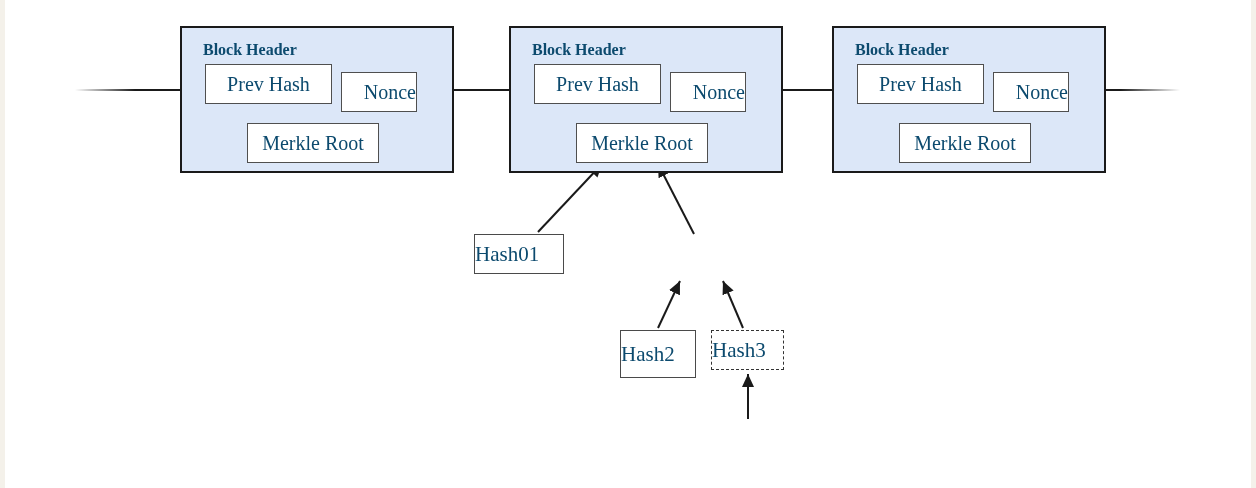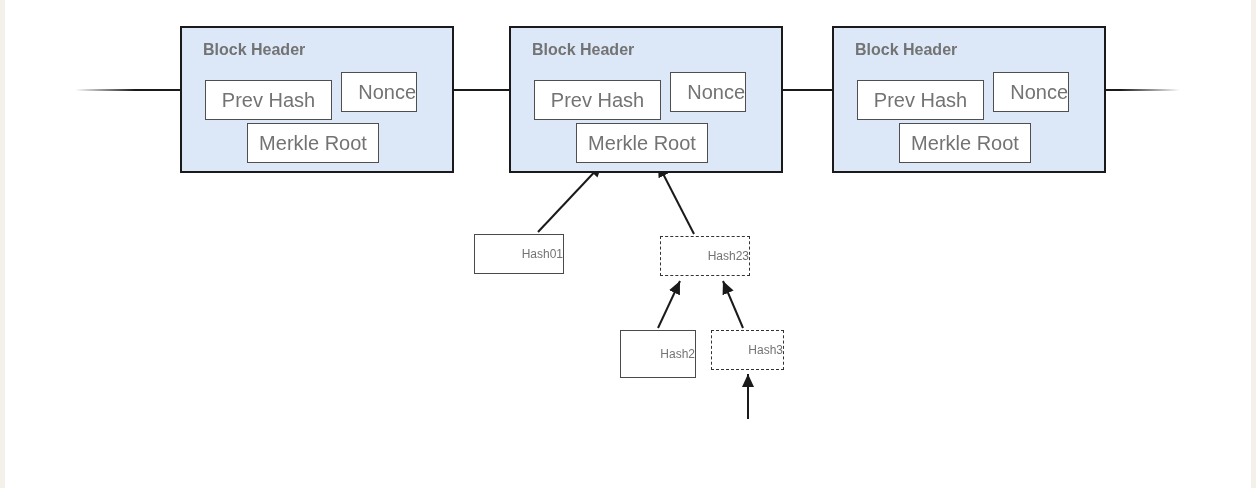--- a/index.html
+++ b/index.html
@@ -3,22 +3,22 @@
 <meta charset="utf-8">
 <style>
   * { margin: 0; padding: 0; box-sizing: border-box; }
   html, body { background: #ffffff; }
   .stage {
     position: relative;
     width: 1256px;
     height: 488px;
     background: #ffffff;
     overflow: hidden;
-    font-family: Liberation Sans, sans-serif;
-    color: #737373;
+    font-family: Liberation Serif, serif;
+    color: #0c4a6e;
   }
   .page-edge {
     position: absolute;
     top: 0; bottom: 0;
     width: 5px;
     background: #f4f1ea;
   }
   .page-edge.left  { left: 0; }
   .page-edge.right { right: 0; }
 
@@ -55,32 +55,32 @@
     position: absolute;
     background: #ffffff;
     border: 1.5px solid #4f4f4f;
     display: flex;
     align-items: center;
     justify-content: center;
     font-size: 20px;
     line-height: 20px;
     white-space: nowrap;
   }
-  .prev   { left: 23px;  top: 52px; width: 127px; height: 40px; }
+  .prev   { left: 23px;  top: 36px; width: 127px; height: 40px; }
   .nonce  { left: 159px; top: 44px; width: 76px;  height: 40px; justify-content: flex-end; }
   .merkle { left: 65px;  top: 95px; width: 132px; height: 40px; }
 
   .treebox {
     position: absolute;
     background: #ffffff;
     border: 1.5px solid #4a4a4a;
     display: flex;
     align-items: center;
-    justify-content: flex-end;
-    font-size: 12px;
+    justify-content: flex-start;
+    font-size: 21px;
     white-space: nowrap;
   }
   .treebox.dashed { border: 1.5px dashed #333333; }
   .hash01 { left: 474px; top: 234px; width: 90px; height: 40px; }
   .hash23 { left: 660px; top: 236px; width: 90px; height: 40px; }
   .hash2  { left: 620px; top: 330px; width: 76px; height: 48px; }
   .hash3  { left: 711px; top: 330px; width: 73px; height: 40px; }
   .tx3    { left: 710px; top: 421px; width: 76px; height: 40px; }
 
   .branch-label {
@@ -162,23 +162,20 @@
         <span>Nonce</span>
       </div>
     <div class="wbox merkle">
         <span>Merkle Root</span>
       </div>
   </div>
 
   <div class="treebox hash01">
       <span>Hash01</span>
     </div>
-  <div class="treebox dashed hash23">
-      <span>Hash23</span>
-    </div>
   <div class="treebox hash2">
       <span>Hash2</span>
     </div>
   <div class="treebox dashed hash3">
       <span>Hash3</span>
     </div>
 
 
 </div>
 

